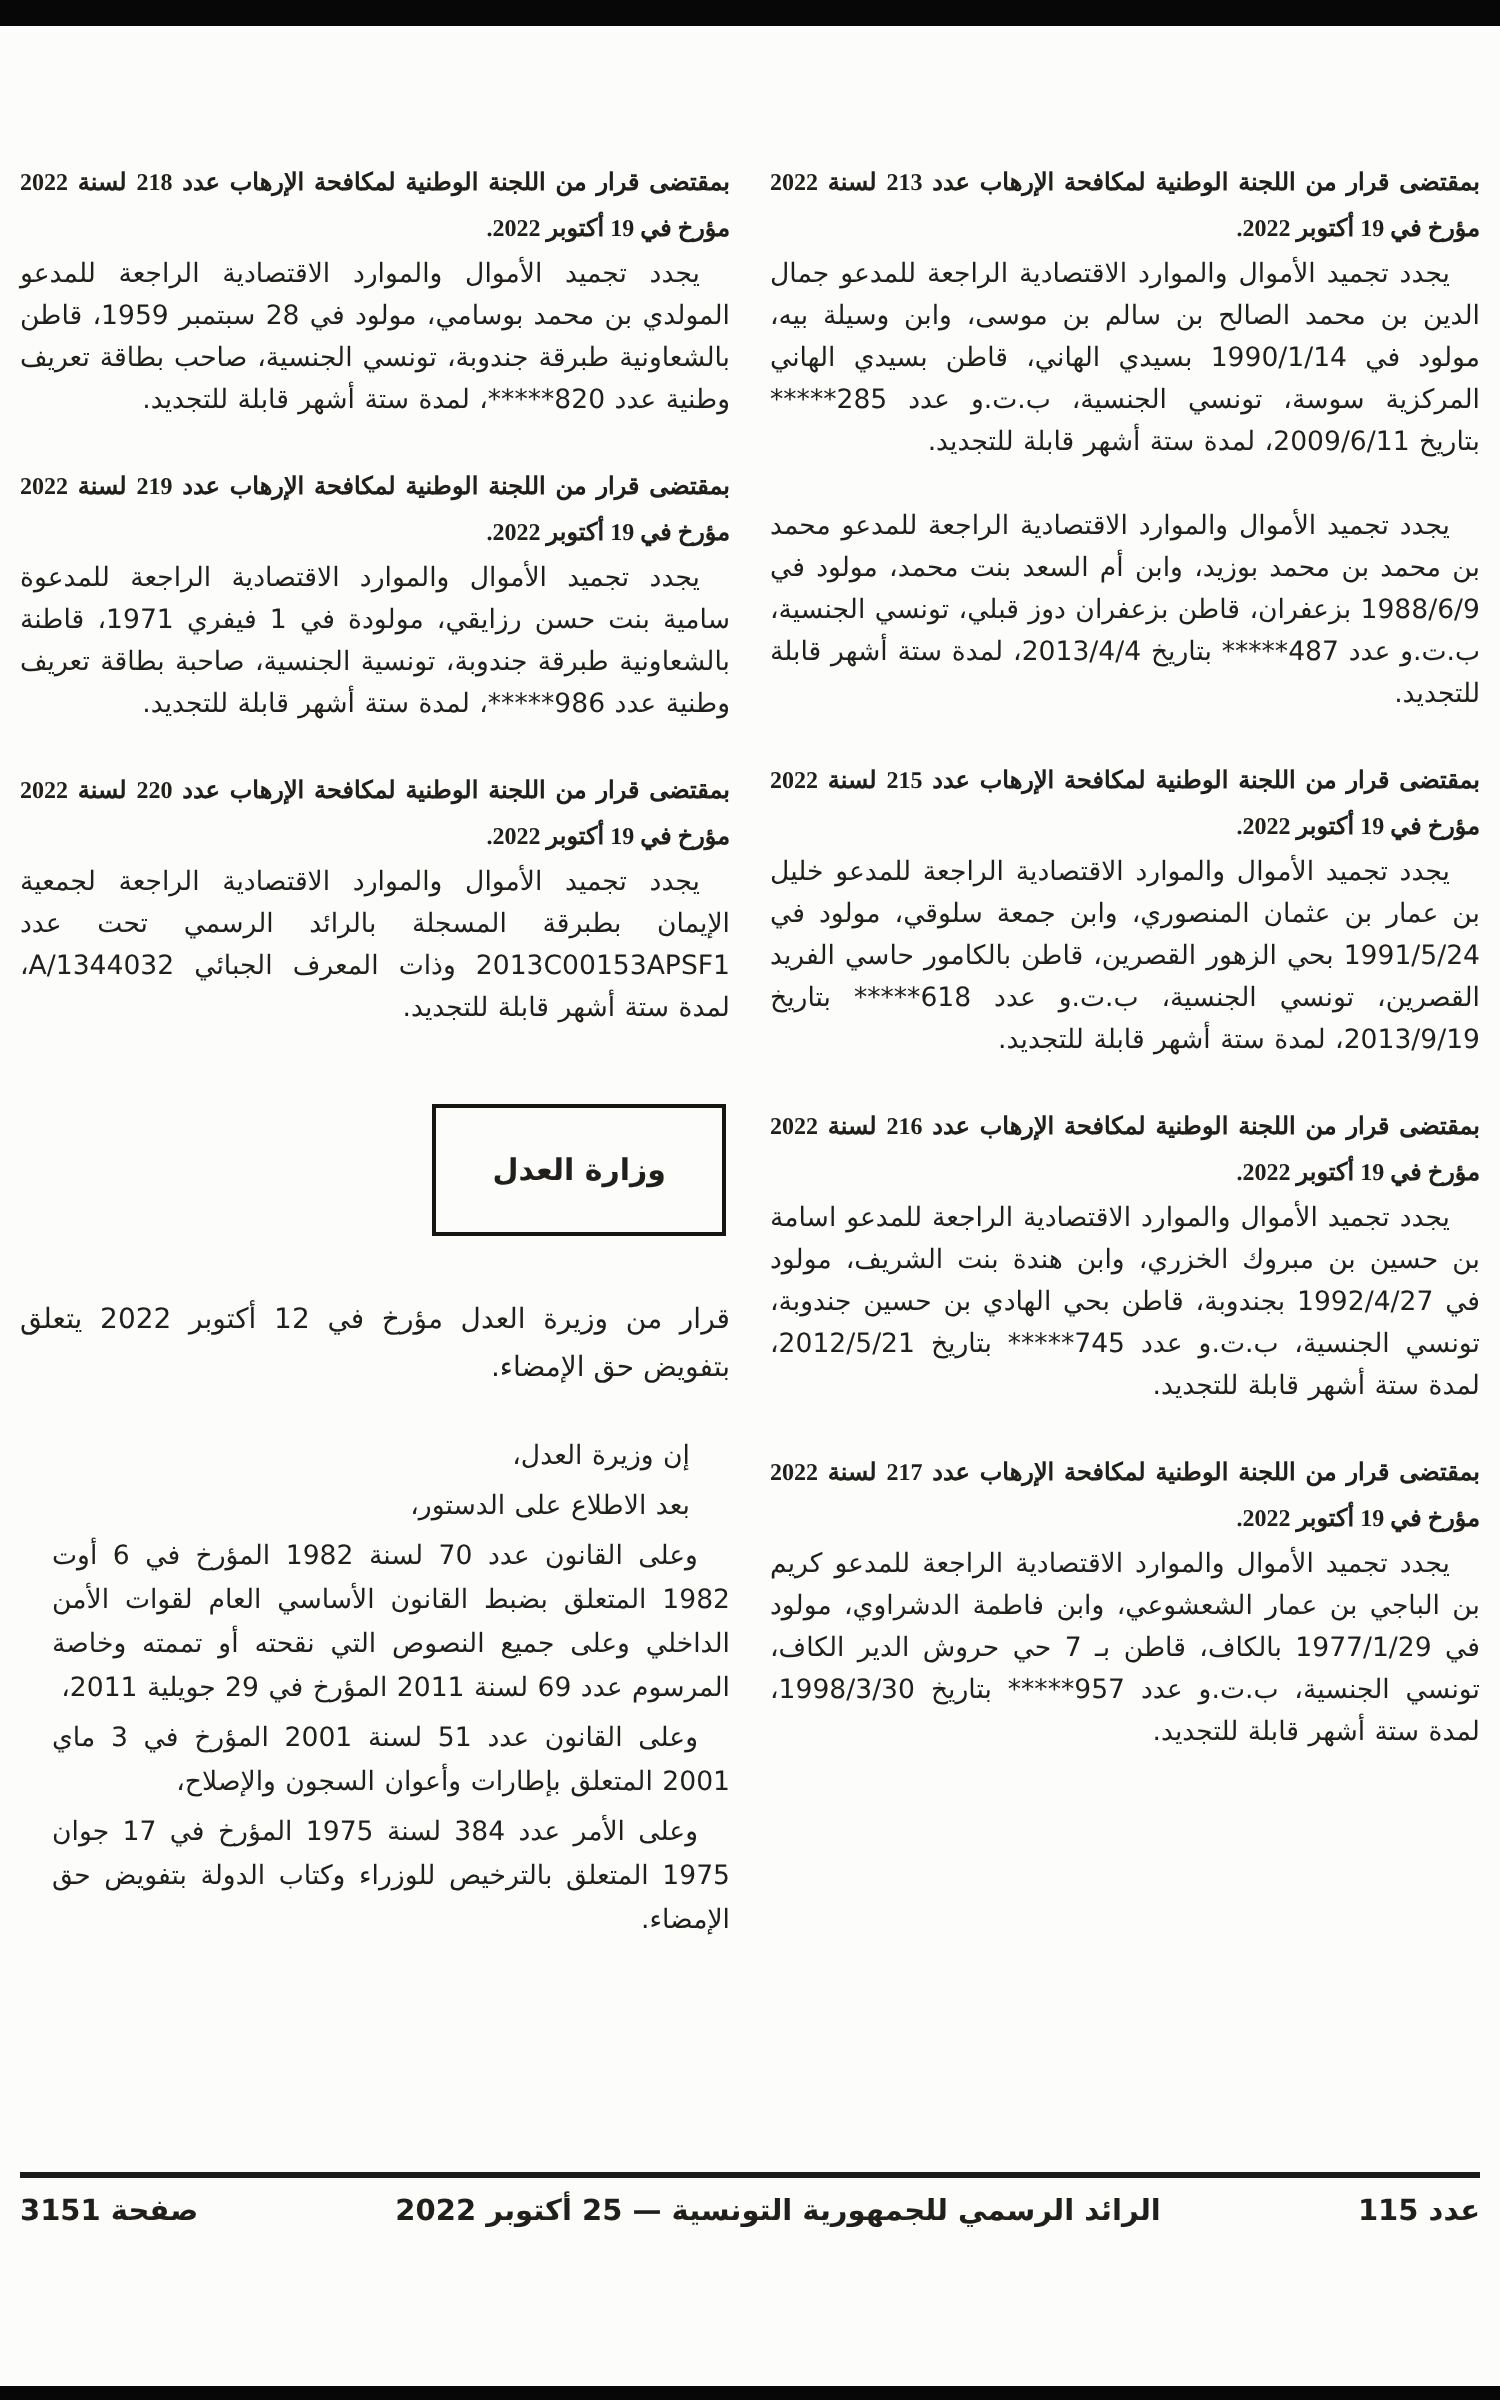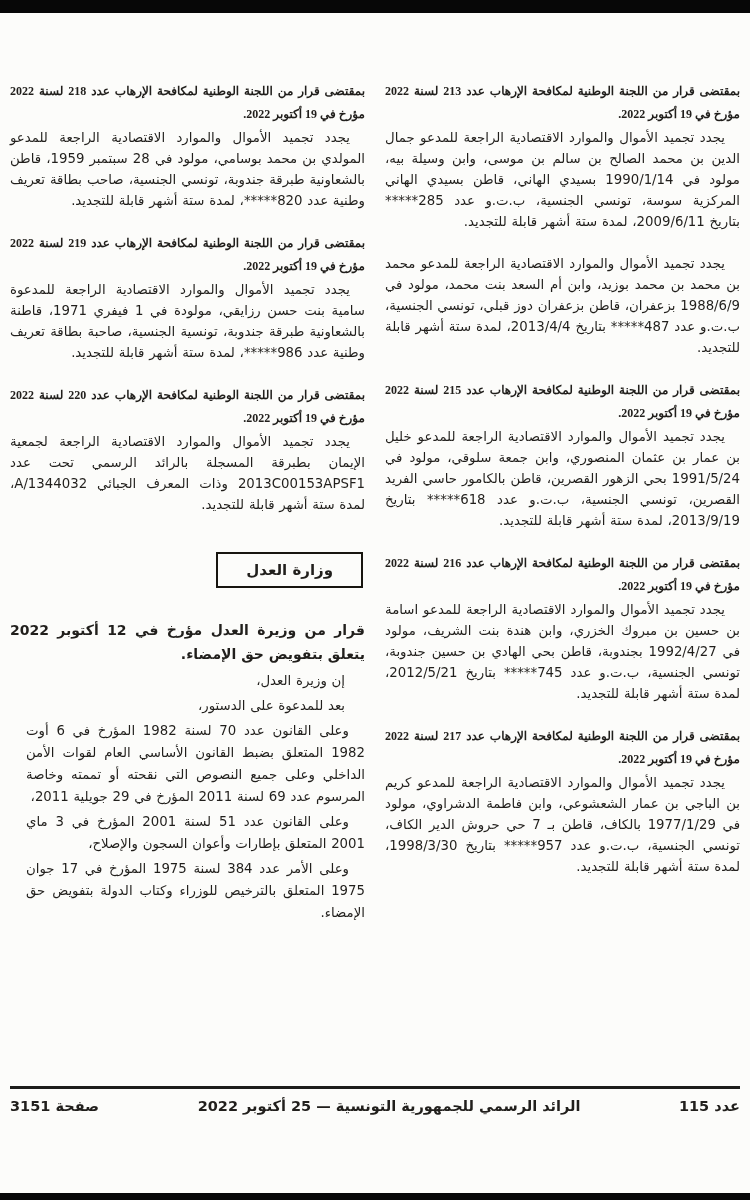--- a/index.html
+++ b/index.html
@@ -31,29 +31,29 @@
   .decree-body{
     font-size:13.3px;line-height:21px;
     text-align:justify;text-indent:15px;
     margin-top:1px;
     word-spacing:0.5px;
   }
 
   .ministry-box{
     width:fit-content;
     border:2px solid #17150f;
-    padding:7px 28px;
+    padding:22px 28px;
     font-weight:bold;font-size:15px;
     margin:37px 2px 30px 0;
     background:#fcfcfa;
   }
 
   .justice-title{
-    font-weight:bold;font-size:14px;line-height:24px;
-    text-align:justify;margin-bottom:4px;
+    font-weight:normal;font-size:14px;line-height:24px;
+    text-align:justify;margin-bottom:22px;
   }
   .justice-para{
     font-size:13.3px;line-height:22px;
     text-align:justify;text-indent:16px;
     margin:0 0 3px 16px;
     word-spacing:0.5px;
   }
   .justice-para.intro{text-indent:20px;}
 
   .footer{
@@ -119,21 +119,21 @@
       <div class="decree">
         <div class="decree-header">بمقتضى قرار من اللجنة الوطنية لمكافحة الإرهاب عدد 220 لسنة 2022 مؤرخ في 19 أكتوبر 2022.</div>
         <div class="decree-body">يجدد تجميد الأموال والموارد الاقتصادية الراجعة لجمعية الإيمان بطبرقة المسجلة بالرائد الرسمي تحت عدد 2013C00153APSF1 وذات المعرف الجبائي A/1344032، لمدة ستة أشهر قابلة للتجديد.</div>
       </div>
 
       <div class="ministry-box">وزارة العدل</div>
 
       <div>
         <div class="justice-title">قرار من وزيرة العدل مؤرخ في 12 أكتوبر 2022 يتعلق بتفويض حق الإمضاء.</div>
         <p class="justice-para intro">إن وزيرة العدل،</p>
-        <p class="justice-para intro">بعد للمدعوة على الدستور،</p>
+        <p class="justice-para intro">بعد الاطلاع على الدستور،</p>
         <p class="justice-para">وعلى القانون عدد 70 لسنة 1982 المؤرخ في 6 أوت 1982 المتعلق بضبط القانون الأساسي العام لقوات الأمن الداخلي وعلى جميع النصوص التي نقحته أو تممته وخاصة المرسوم عدد 69 لسنة 2011 المؤرخ في 29 جويلية 2011،</p>
         <p class="justice-para">وعلى القانون عدد 51 لسنة 2001 المؤرخ في 3 ماي 2001 المتعلق بإطارات وأعوان السجون والإصلاح،</p>
         <p class="justice-para">وعلى الأمر عدد 384 لسنة 1975 المؤرخ في 17 جوان 1975 المتعلق بالترخيص للوزراء وكتاب الدولة بتفويض حق الإمضاء.</p>
       </div>
 
     </div>
 
   </div>
 
   <div class="footer">

